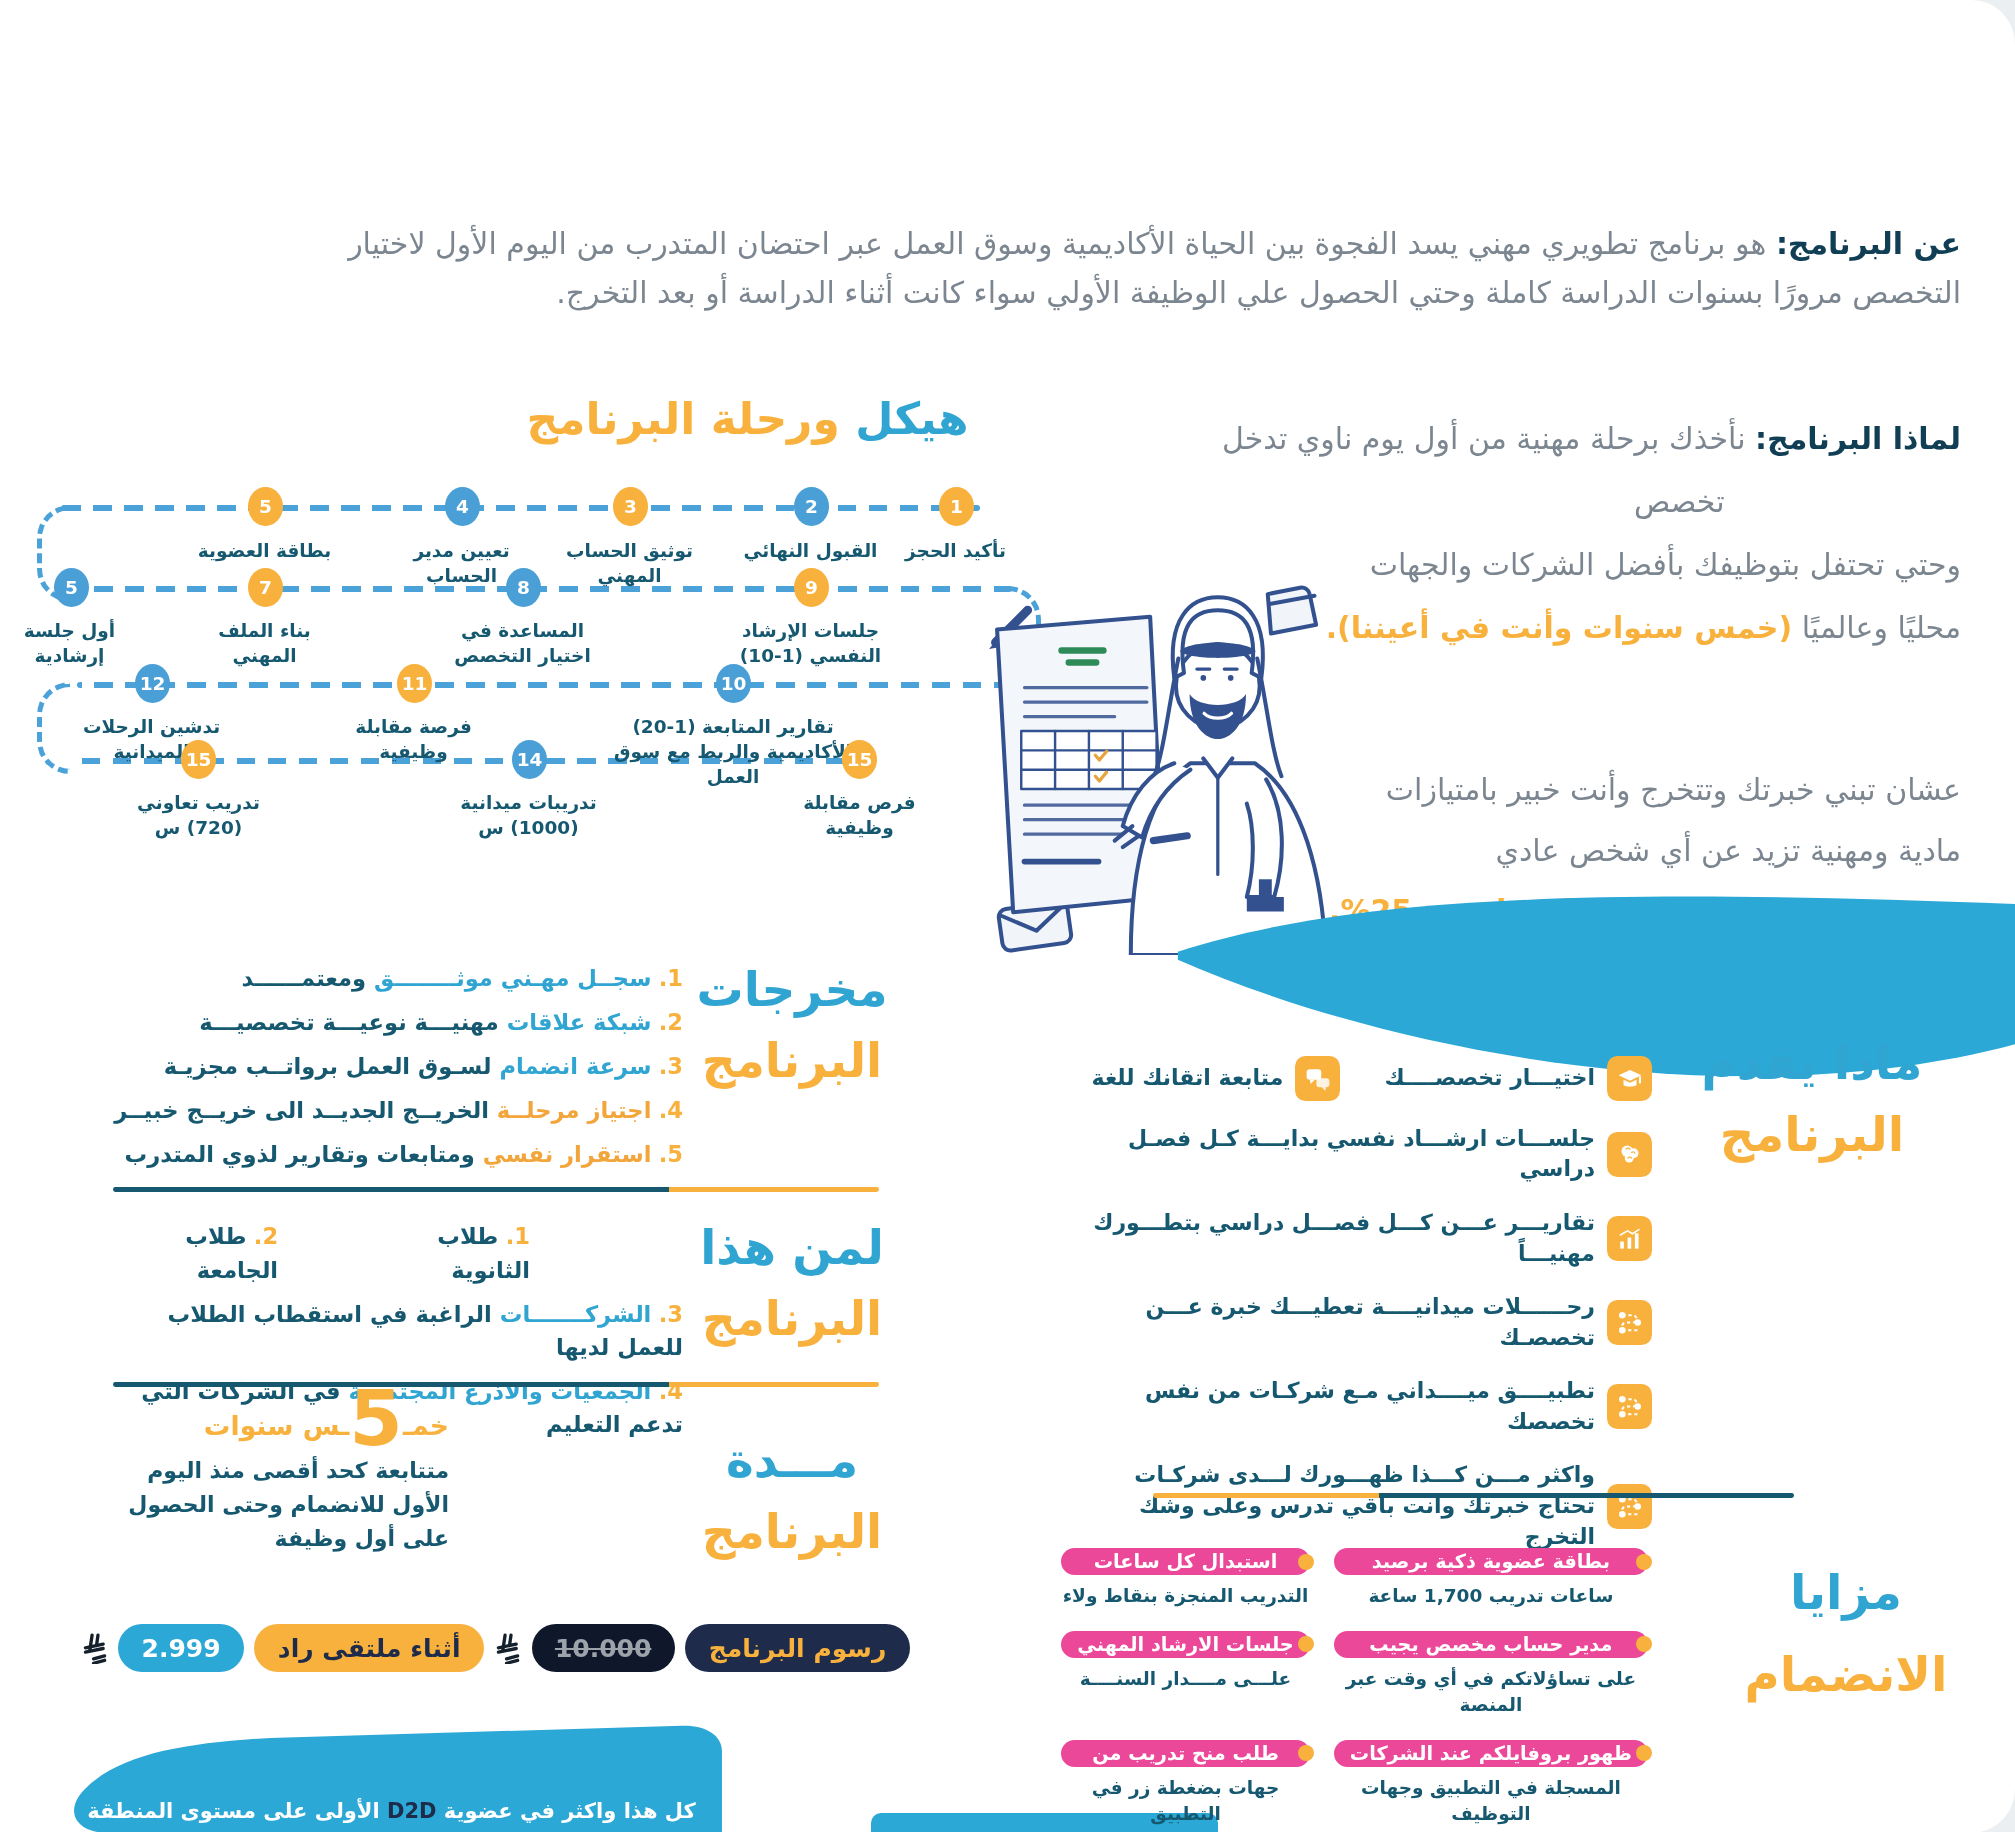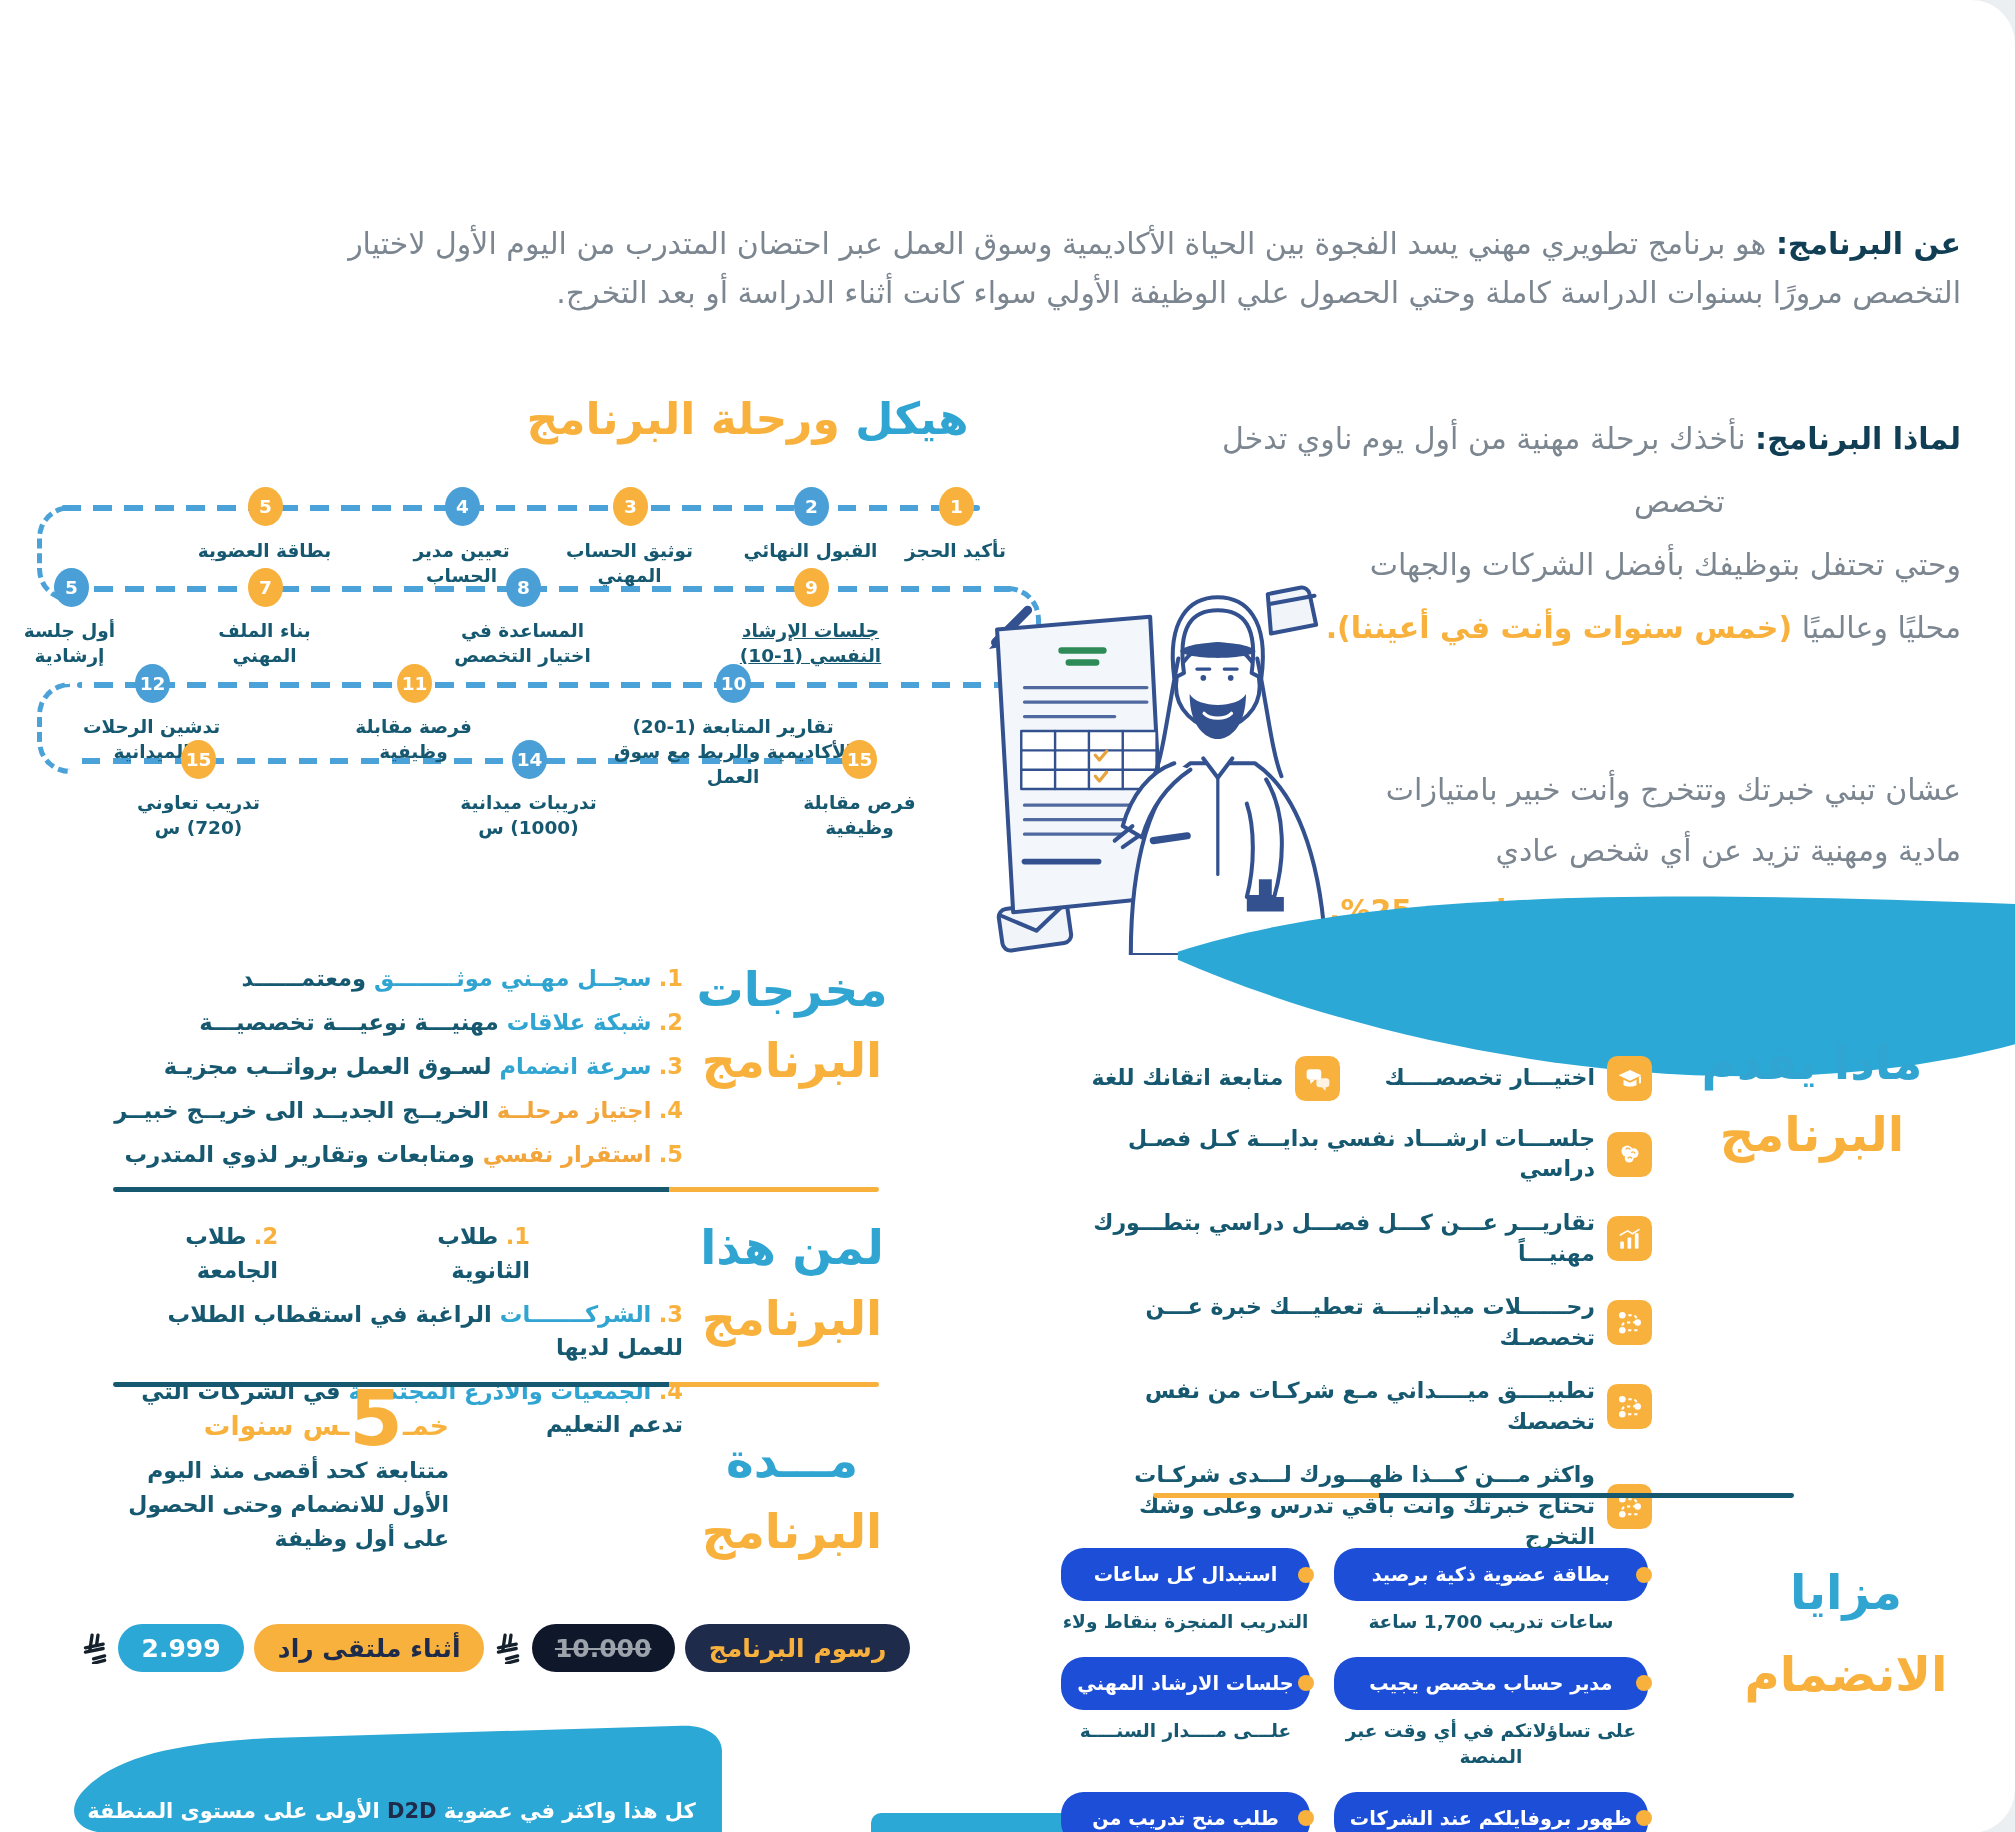--- a/index.html
+++ b/index.html
@@ -47,21 +47,21 @@
   .fpill.cyan{background:#2BA8D5;color:#ffffff;}
   .riyal{color:#14202B;flex:0 0 auto;}
   
   .offers-list{position:absolute;display:flex;flex-direction:column;gap:22.6px;direction:rtl;}
   .offer-row{display:flex;align-items:center;gap:12px;}
   .offer-icon{width:45px;height:45px;border-radius:10.5px;background:#F8B13D;display:flex;
               align-items:center;justify-content:center;flex:0 0 auto;}
   .offer-text{font-size:22px;font-weight:bold;color:#15586F;line-height:1.4;text-align:right;}
   
   .benefits-grid{position:absolute;display:grid;grid-template-columns:1fr 1fr;column-gap:24px;row-gap:22px;direction:rtl;}
-  .benefit-pill{position:relative;background:#1d4ed8;color:#fff;border-radius:22.6px;padding:15px 16px;
+  .benefit-pill{position:relative;background:#ec4899;color:#fff;border-radius:22.6px;padding:2px 16px;
                 font-size:19.3px;font-weight:bold;text-align:center;white-space:nowrap;}
   .benefit-dot{position:absolute;right:-4px;top:50%;transform:translateY(-50%);
                width:16px;height:16px;border-radius:50%;background:#F8B13D;}
   .benefit-sub{margin-top:8px;font-size:18.5px;font-weight:bold;color:#15586F;text-align:center;line-height:1.4;}
   
   .footer-line1{position:absolute;width:100%;text-align:center;font-size:30px;color:#1E2B4B;font-weight:600;}
   .footer-line1 b{font-weight:800;font-size:32px;}
   .footer-line2{position:absolute;width:100%;text-align:center;font-size:21px;color:#ffffff;font-weight:600;}
   .footer-line2 b{color:#1E2B4B;font-weight:800;}
 </style>
@@ -98,21 +98,21 @@
     <div class="step-label" style="left:862px;top:63px;width:145px;">تأكيد الحجز</div>
     <div class="step-label" style="left:717px;top:63px;width:145px;">القبول النهائي</div>
     <div class="step-label" style="left:536px;top:63px;width:145px;">توثيق الحساب المهني</div>
     <div class="step-label" style="left:368px;top:63px;width:145px;">تعيين مدير الحساب</div>
     <div class="step-label" style="left:171px;top:63px;width:145px;">بطاقة العضوية</div>
 
     <div class="circle c-orange" style="left:773px;top:92px;">9</div>
     <div class="circle c-blue" style="left:485px;top:92px;">8</div>
     <div class="circle c-orange" style="left:227px;top:92px;">7</div>
     <div class="circle c-blue" style="left:33px;top:92px;">5</div>
-    <div class="step-label" style="left:697px;top:143px;width:185px;text-decoration:underline;">جلسات الإرشاد النفسي (1-10)</div>
+    <div class="step-label" style="left:697px;top:143px;width:185px;">جلسات الإرشاد النفسي (1-10)</div>
     <div class="step-label" style="left:413px;top:143px;width:177px;">المساعدة في اختيار التخصص</div>
     <div class="step-label" style="left:171px;top:143px;width:145px;">بناء الملف المهني</div>
     <div class="step-label" style="left:-24px;top:143px;width:145px;">أول جلسة إرشادية</div>
 
     <div class="circle c-blue" style="left:695px;top:188px;">10</div>
     <div class="circle c-orange" style="left:376px;top:188px;">11</div>
     <div class="circle c-blue" style="left:114px;top:188px;">12</div>
     <div class="step-label" style="left:587px;top:239px;width:250px;">تقارير المتابعة (1-20) الأكاديمية والربط مع سوق العمل</div>
     <div class="step-label" style="left:308px;top:239px;width:169px;">فرصة مقابلة وظيفية</div>
     <div class="step-label" style="left:46px;top:239px;width:169px;">تدشين الرحلات الميدانية</div>

